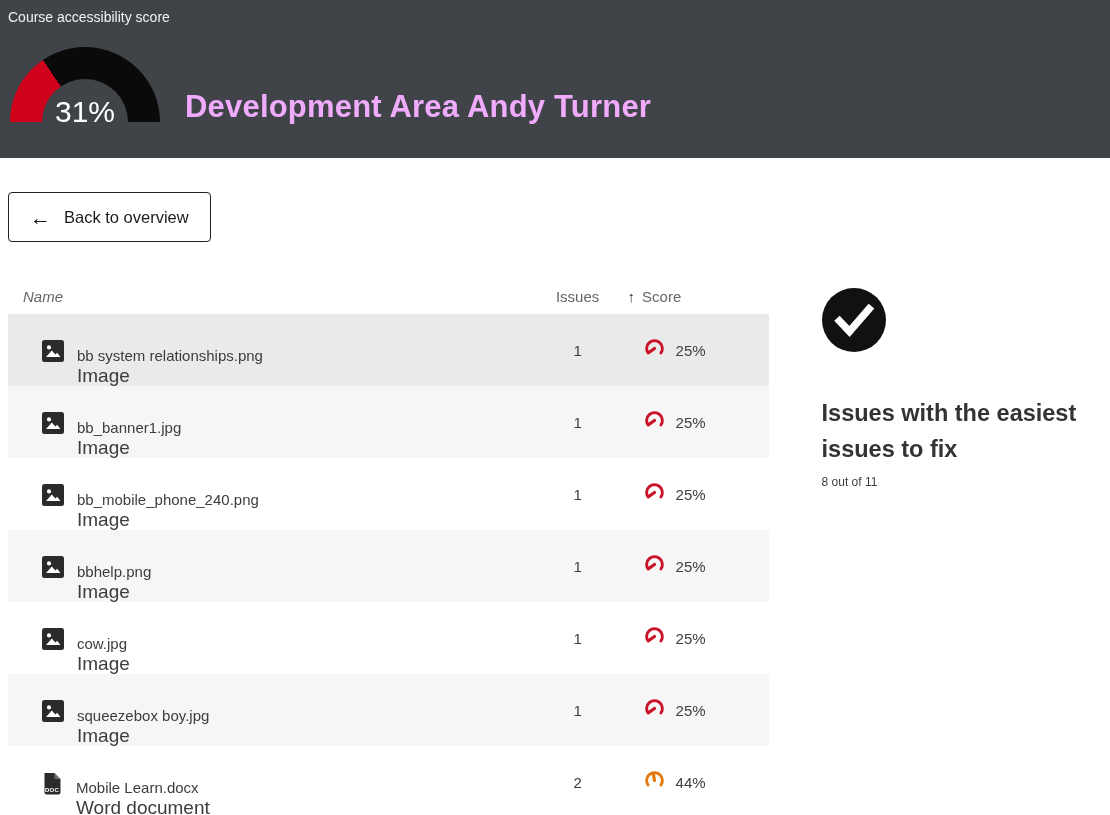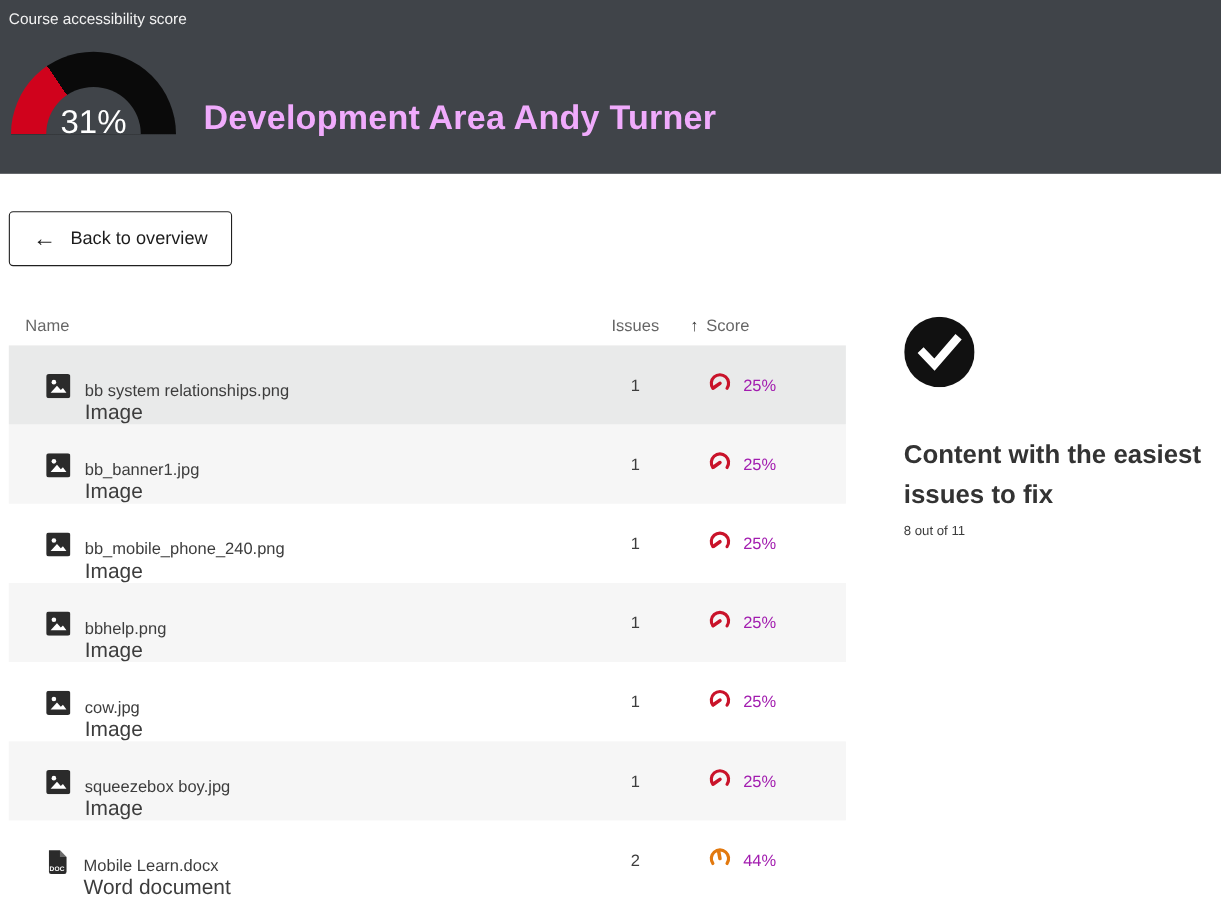--- a/index.html
+++ b/index.html
@@ -43,40 +43,40 @@
   .back-arrow { font-size: 21px; line-height: 1; }
 
   
   .content { display: flex; margin-top: 46px; padding-left: 8px; }
   .table-col { width: 770px; }
 
   .thead {
     display: grid; grid-template-columns: 1fr 100px 141px;
     align-items: center; color: #666666; font-size: 15px; margin-bottom: 9px;
   }
-  .th-name { padding-left: 15px; }
+  .th-name { padding-left: 15px; font-style: italic; }
   .th-issues { text-align: center; }
   .th-score { display: flex; align-items: center; gap: 7px; padding-left: 0; }
   .sort-arrow { font-size: 15px; color: #3c3c3c; }
 
   .trow {
     display: grid; grid-template-columns: 1fr 100px 141px;
     align-items: center; height: 72px; background: #ffffff; cursor: pointer;
   }
   .trow:nth-child(even) { background: #f6f6f6; }
   .trow.highlighted { background: #e9eaea; }
 
   .cell-name { display: flex; align-items: center; gap: 13px; padding-left: 34px; }
   .file-icon { display: flex; align-items: center; }
   .file-text { display: flex; flex-direction: column; gap: 1px; }
   .file-name { font-size: 15px; color: #3d3d3d; margin-top: 33px; }
   .file-type { font-size: 19px; color: #3d3d3d; }
   .cell-issues { text-align: center; font-size: 15px; color: #3d3d3d; }
   .cell-score { display: flex; align-items: center; gap: 10px; padding-left: 15px; }
-  .score-text { font-size: 15px; color: #a21caf; }
+  .score-text { font-size: 15px; color: #404040; }
 
   
   .side-panel { margin-left: 53px; width: 292px; }
   .check-circle { display: block; }
   .panel-heading {
     margin-top: 43px; font-size: 23.5px; font-weight: bold;
     color: #333333; line-height: 1.55;
   }
   .panel-subtext { margin-top: 7px; font-size: 12px; color: #3d3d3d; }
 </style>
@@ -279,20 +279,20 @@
     </div>
         </div>
       </div>
   </div>
 
   <aside class="side-panel">
     <svg class="check-circle" width="64" height="64" viewBox="0 0 64 64">
       <circle cx="32" cy="32" r="32" fill="#111111"></circle>
       <path d="M17.5 33 L27.5 43.5 L47 21" fill="none" stroke="#ffffff" stroke-width="7.5" stroke-linecap="square" stroke-linejoin="miter"></path>
     </svg>
-    <h2 class="panel-heading">Content with the easiest issues to fix</h2>
+    <h2 class="panel-heading">Issues with the easiest issues to fix</h2>
     <div class="panel-subtext">8 out of 11</div>
   </aside>
 
 </div>
 
 
 
 
 </body></html>

